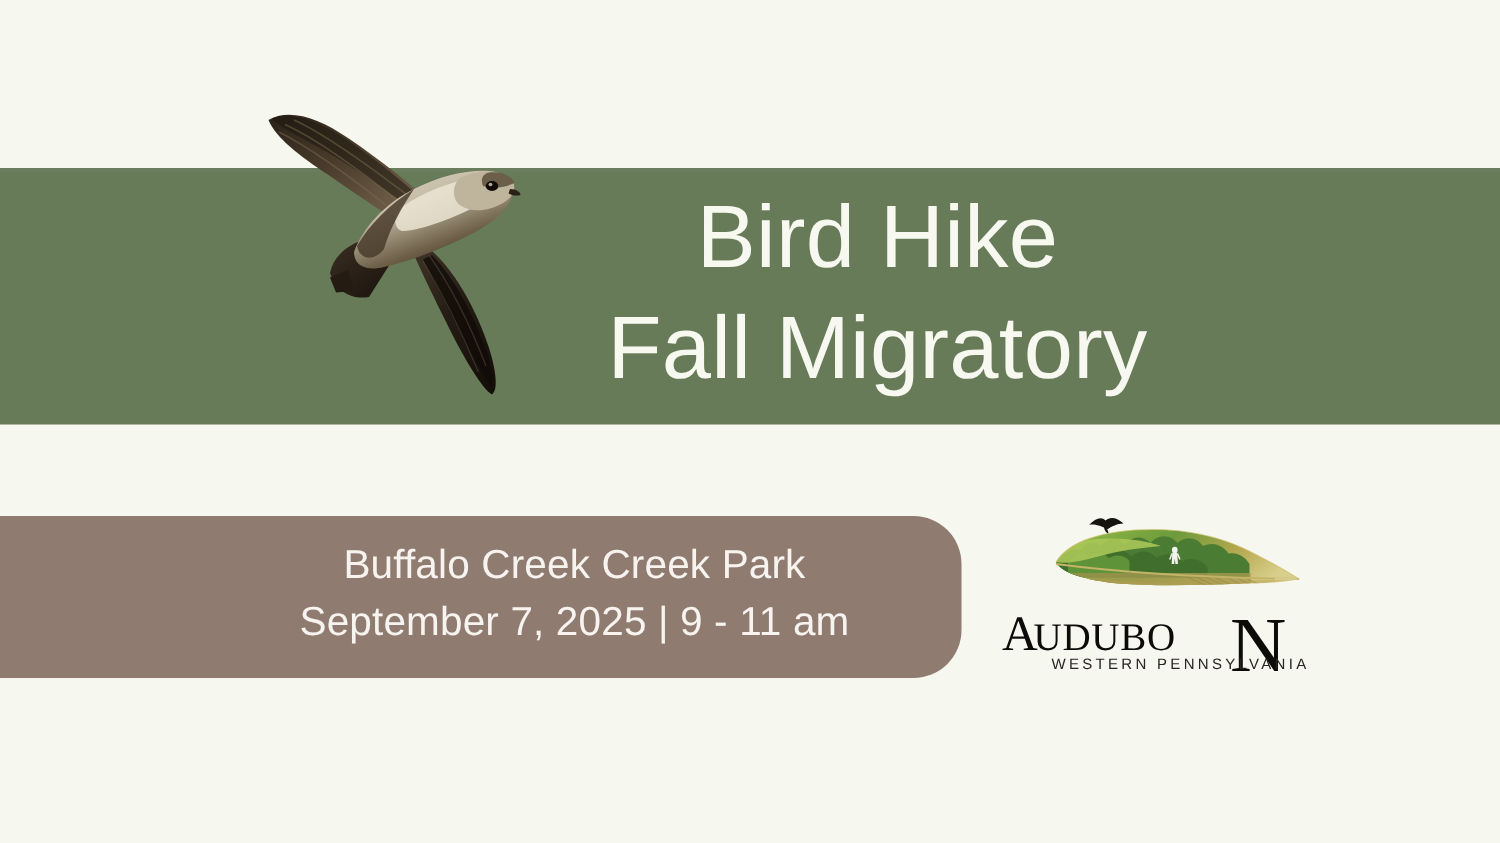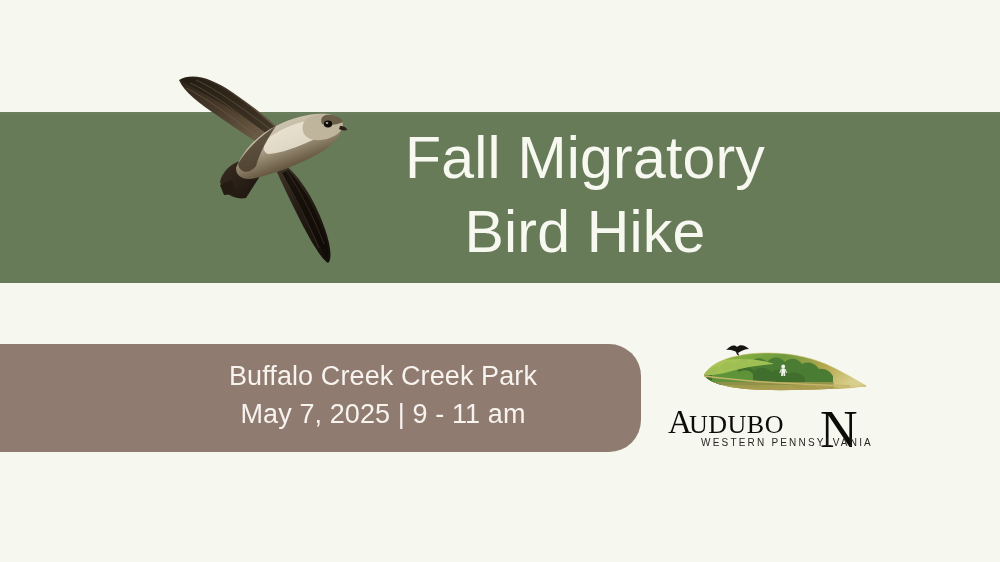--- a/index.html
+++ b/index.html
@@ -178,28 +178,28 @@
       <path d="M150 51 C158 50 165 53 167 58 C161 61 152 62 146 60 C144 55 146 52 150 51 Z" fill="#6b5f4a"></path>
 
       <ellipse cx="152" cy="60" rx="4.2" ry="3.4" fill="#100c08"></ellipse>
       <ellipse cx="151" cy="59" rx="1.3" ry="1.1" fill="#d8d2c4" opacity=".8"></ellipse>
 
       <path d="M164 62 C168 62 171 64 171 66 C168 67 165 66 163 65 Z" fill="#2a2018"></path>
     </svg>
   </div>
 
   <div class="title-block">
+    <span class="title-line">Bird Hike</span>
     <span class="title-line">Fall Migratory</span>
-    <span class="title-line">Bird Hike</span>
   </div>
 
   <div class="brown-banner"></div>
   <div class="banner-text">
     <span class="banner-line">Buffalo Creek Creek Park</span>
-    <span class="banner-line">May 7, 2025 | 9 - 11 am</span>
+    <span class="banner-line">September 7, 2025 | 9 - 11 am</span>
   </div>
 
   <div class="logo">
 
     <div class="logo-feather">
       <svg viewBox="0 0 186 66" xmlns="http://www.w3.org/2000/svg">
         <defs>
           <linearGradient id="fbody" x1="0" y1="0" x2="1" y2="0.4">
             <stop offset="0%" stop-color="#b6c94f"></stop>
             <stop offset="25%" stop-color="#8fb845"></stop>

